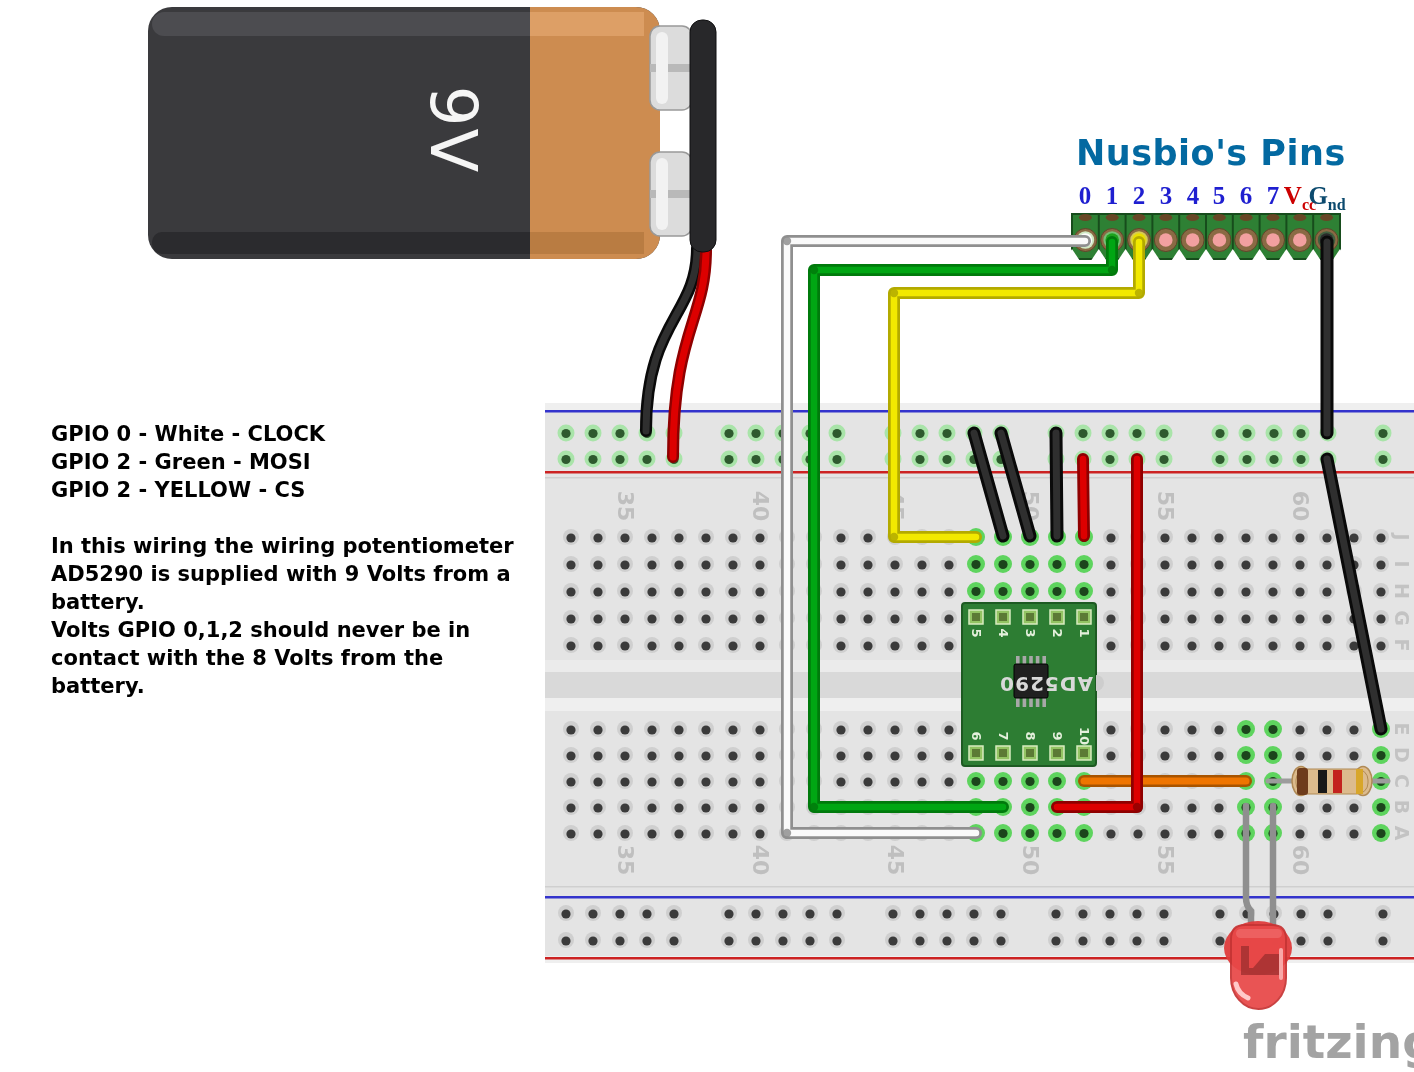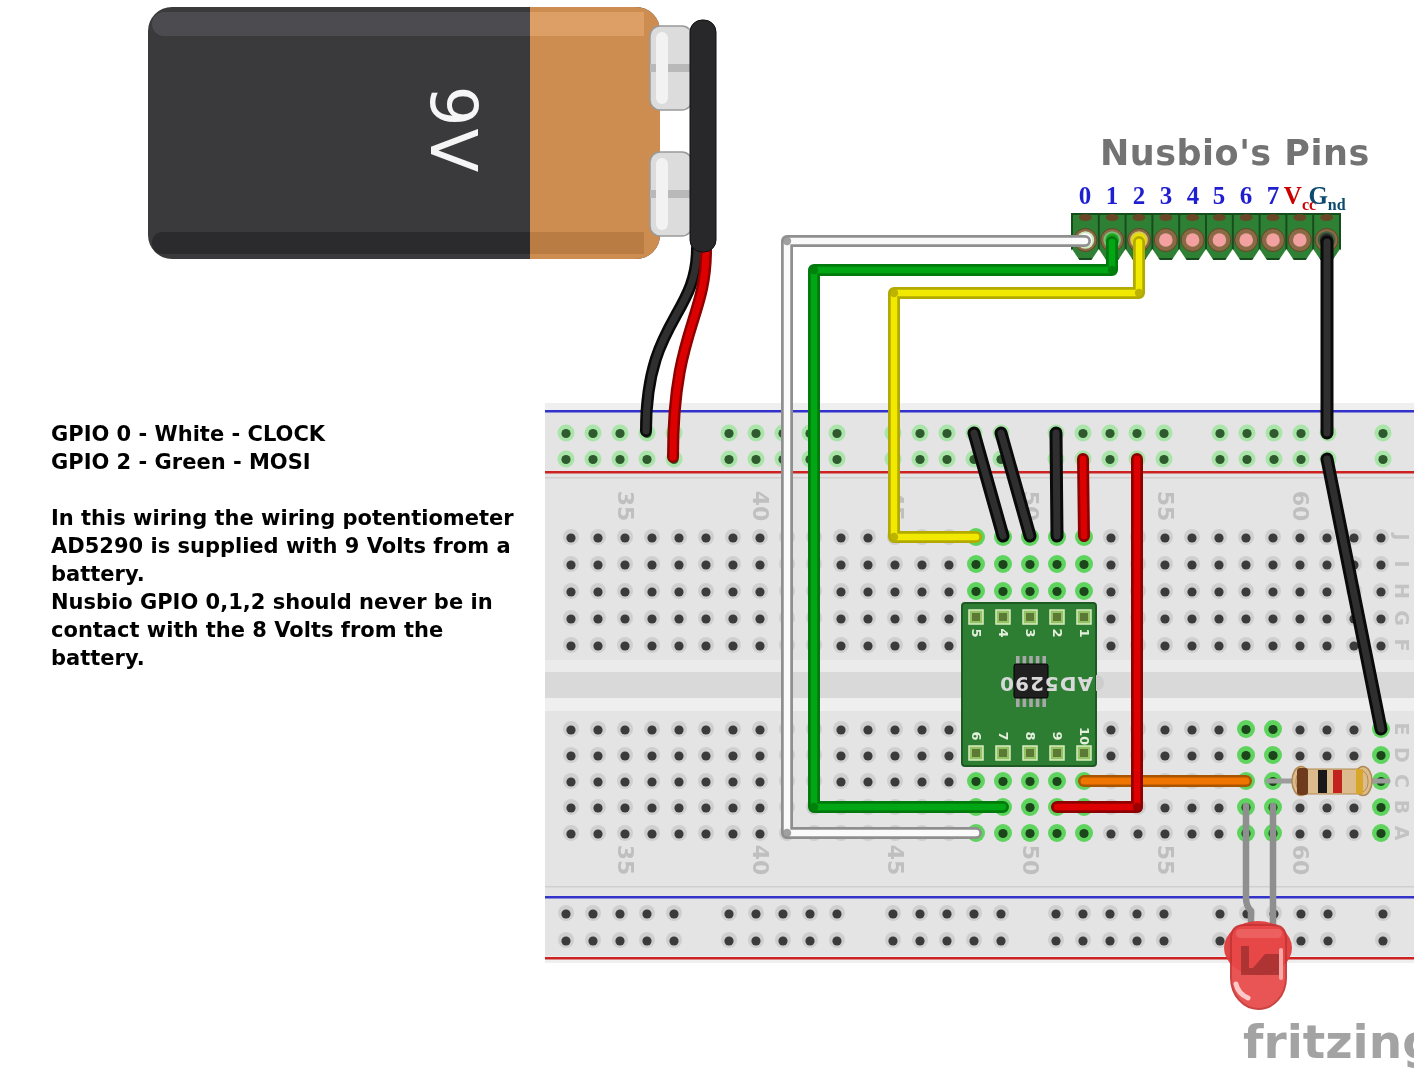--- a/index.html
+++ b/index.html
@@ -1,20 +1,20 @@
 <!DOCTYPE html>
 <html><head>
 <meta charset="utf-8">
 <style>
   html,body{margin:0;padding:0;background:#fff;overflow:hidden;}
   #stage{position:relative;width:1414px;height:1072px;background:#ffffff;overflow:hidden;
          font-family:"DejaVu Sans",sans-serif;}
   #scene{position:absolute;left:0;top:0;}
-  #title{position:absolute;left:1100px;top:133px;font:bold 35px "DejaVu Sans",sans-serif;
-         color:#737373;letter-spacing:.5px;white-space:nowrap;}
+  #title{position:absolute;left:1076px;top:133px;font:bold 35px "DejaVu Sans",sans-serif;
+         color:#0369a1;letter-spacing:.5px;white-space:nowrap;}
   #pin-labels{position:absolute;left:0;top:182px;height:30px;width:1414px;}
   .pinlab{position:absolute;transform:translateX(-50%);font:bold 25px "Liberation Serif",serif;
           color:#1f1fd0;white-space:nowrap;}
   .pinlab sub{font-size:16px;}
   .pinlab.vcc{color:#cc0000;}
   .pinlab.gnd{color:#0c4a6e;}
   #annotation{position:absolute;left:7px;top:420px;}
   .ann{font:bold 21px "DejaVu Sans",sans-serif;line-height:28px;min-height:28px;
        color:#000;white-space:nowrap;margin-left:44px;}
   #logo{position:absolute;left:1243px;top:1014px;font:bold 47px "DejaVu Sans",sans-serif;
@@ -1105,22 +1105,23 @@
       <span class="pinlab" style="left:1193px">4</span>
       <span class="pinlab" style="left:1219px">5</span>
       <span class="pinlab" style="left:1246px">6</span>
       <span class="pinlab" style="left:1273px">7</span>
       <span class="pinlab vcc" style="left:1300px"><span>V</span><sub>cc</sub></span>
       <span class="pinlab gnd" style="left:1327px"><span>G</span><sub>nd</sub></span>
     </div>
   <div id="annotation">
       <div class="ann">GPIO 0 - White - CLOCK</div>
       <div class="ann">GPIO 2 - Green - MOSI</div>
+      <div class="ann">GPIO 2 - YELLOW - CS</div>
       <div class="ann"></div>
       <div class="ann">In this wiring the wiring potentiometer</div>
       <div class="ann">AD5290 is supplied with 9 Volts from a</div>
       <div class="ann">battery.</div>
-      <div class="ann">Nusbio GPIO 0,1,2 should never be in</div>
+      <div class="ann">Volts GPIO 0,1,2 should never be in</div>
       <div class="ann">contact with the 8 Volts from the</div>
       <div class="ann">battery.</div>
     </div>
   <div id="logo">fritzing</div>
 </div>
 
 </body></html>

